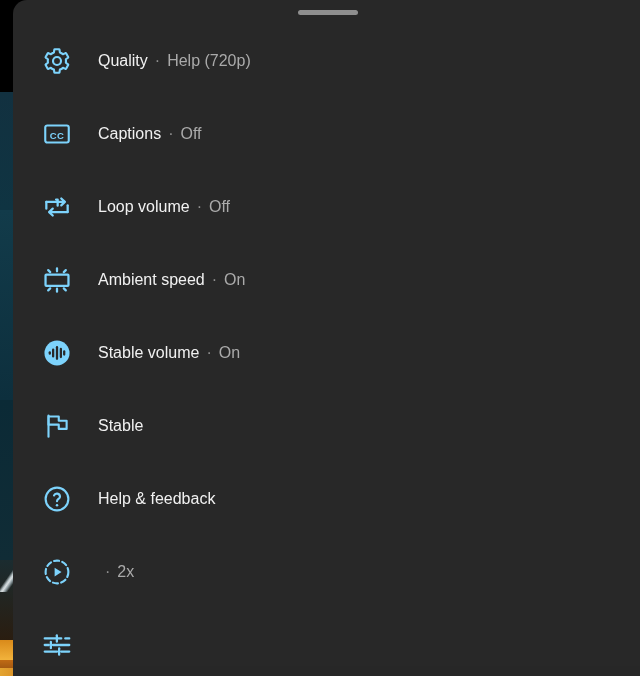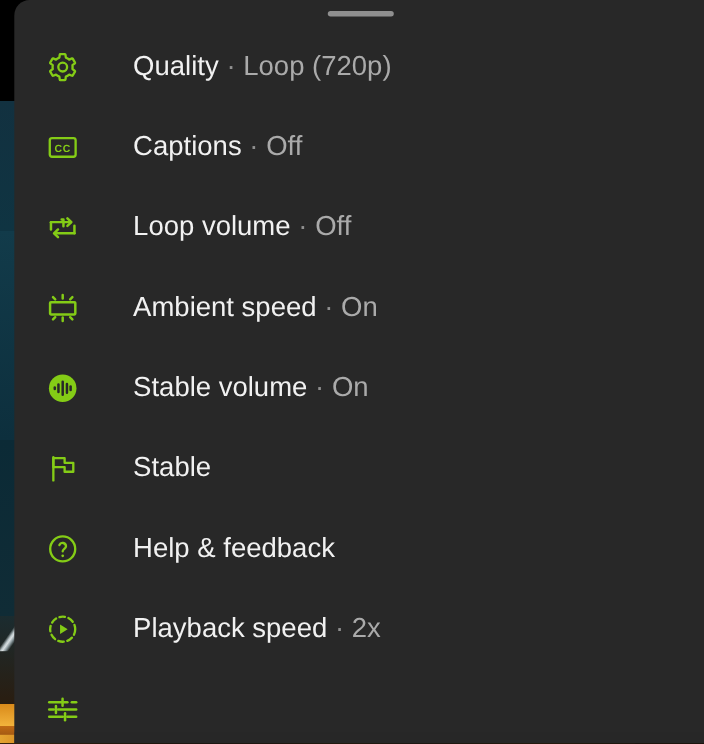--- a/index.html
+++ b/index.html
@@ -95,27 +95,27 @@
     cursor:pointer;
   }
 
   .item-icon {
     width:34px;
     min-width:34px;
     height:34px;
     display:flex;
     align-items:center;
     justify-content:center;
-    color:#84cc16;
+    color:#7dd3fc;
   }
   .item-icon svg { display:block; }
 
   .item-text {
-    margin-left:47px;
-    font-size:25px;
+    margin-left:24px;
+    font-size:16px;
     line-height:1;
     white-space:nowrap;
     display:flex;
     align-items:flex-start;
   }
   .item-label { color:#f1f1f1; }
   .item-sep   { color:#909090; margin:0 7px; }
   .item-value { color:#aaaaaa; }
 </style>
 </head>
@@ -138,21 +138,21 @@
         <div class="menu-item">
           <span class="item-icon">
             <svg width="30" height="30" viewBox="0 0 24 24">
               <path fill="none" stroke="currentColor" stroke-width="1.7" stroke-linecap="round" stroke-linejoin="round" d="M12 15.2a3.2 3.2 0 1 0 0-6.4 3.2 3.2 0 0 0 0 6.4z"></path>
               <path fill="none" stroke="currentColor" stroke-width="1.7" stroke-linecap="round" stroke-linejoin="round" d="M19.1 13.4a7.6 7.6 0 0 0 .06-1.4 7.6 7.6 0 0 0-.06-1.4l1.74-1.33a.42.42 0 0 0 .1-.54l-1.65-2.86a.42.42 0 0 0-.51-.18l-2.05.83a7.4 7.4 0 0 0-2.42-1.4l-.31-2.18a.42.42 0 0 0-.42-.36h-3.3a.42.42 0 0 0-.42.36l-.31 2.18a7.4 7.4 0 0 0-2.42 1.4l-2.05-.83a.42.42 0 0 0-.51.18L2.92 8.73a.42.42 0 0 0 .1.54l1.74 1.33a7.6 7.6 0 0 0 0 2.8l-1.74 1.33a.42.42 0 0 0-.1.54l1.65 2.86a.42.42 0 0 0 .51.18l2.05-.83a7.4 7.4 0 0 0 2.42 1.4l.31 2.18a.42.42 0 0 0 .42.36h3.3a.42.42 0 0 0 .42-.36l.31-2.18a7.4 7.4 0 0 0 2.42-1.4l2.05.83a.42.42 0 0 0 .51-.18l1.65-2.86a.42.42 0 0 0-.1-.54z"></path>
             </svg>
           </span>
           <span class="item-text">
             <span class="item-label">Quality</span>
             <span class="item-sep">·</span>
-            <span class="item-value">Loop (720p)</span>
+            <span class="item-value">Help (720p)</span>
           </span>
         </div>
         <div class="menu-item">
           <span class="item-icon">
             <svg width="30" height="30" viewBox="0 0 24 24">
               <rect fill="none" stroke="currentColor" stroke-width="1.7" stroke-linecap="round" stroke-linejoin="round" x="2.6" y="5.2" width="18.8" height="13.6" rx="1.6"></rect>
               <text x="12" y="15.6" text-anchor="middle" font-family="Liberation Sans, sans-serif" font-size="7.6" font-weight="bold" fill="currentColor" stroke="none" letter-spacing="0.4">CC</text>
             </svg>
           </span>
           <span class="item-text">
@@ -236,21 +236,20 @@
           </span>
         </div>
         <div class="menu-item">
           <span class="item-icon">
             <svg width="30" height="30" viewBox="0 0 24 24">
               <circle cx="12" cy="12" r="9.1" fill="none" stroke="currentColor" stroke-width="1.7" stroke-linecap="round" stroke-dasharray="4.1 2.6"></circle>
               <path d="M10.1 8.5 15.6 12l-5.5 3.5z" fill="currentColor" stroke="none"></path>
             </svg>
           </span>
           <span class="item-text">
-            <span class="item-label">Playback speed</span>
             <span class="item-sep">·</span>
             <span class="item-value">2x</span>
           </span>
         </div>
         <div class="menu-item">
           <span class="item-icon">
             <svg width="32" height="32" viewBox="0 0 24 24">
               <g fill="none" stroke="currentColor" stroke-width="1.7" stroke-linecap="round" stroke-linejoin="round">
                 <path d="M2.8 7.1h12.4"></path>
                 <path d="M18.2 7.1h3"></path>

